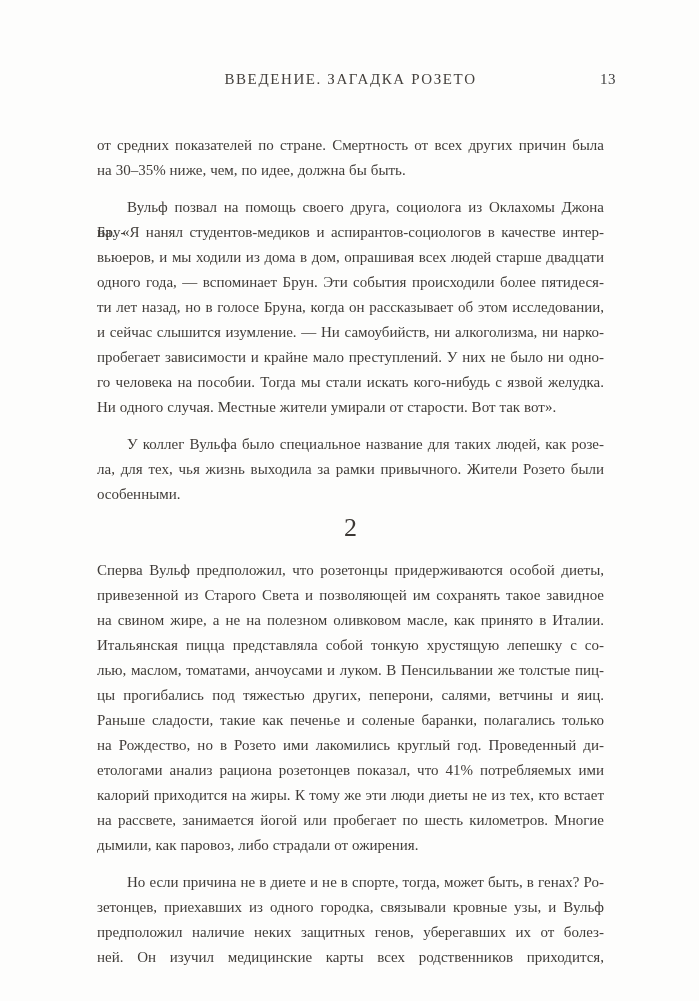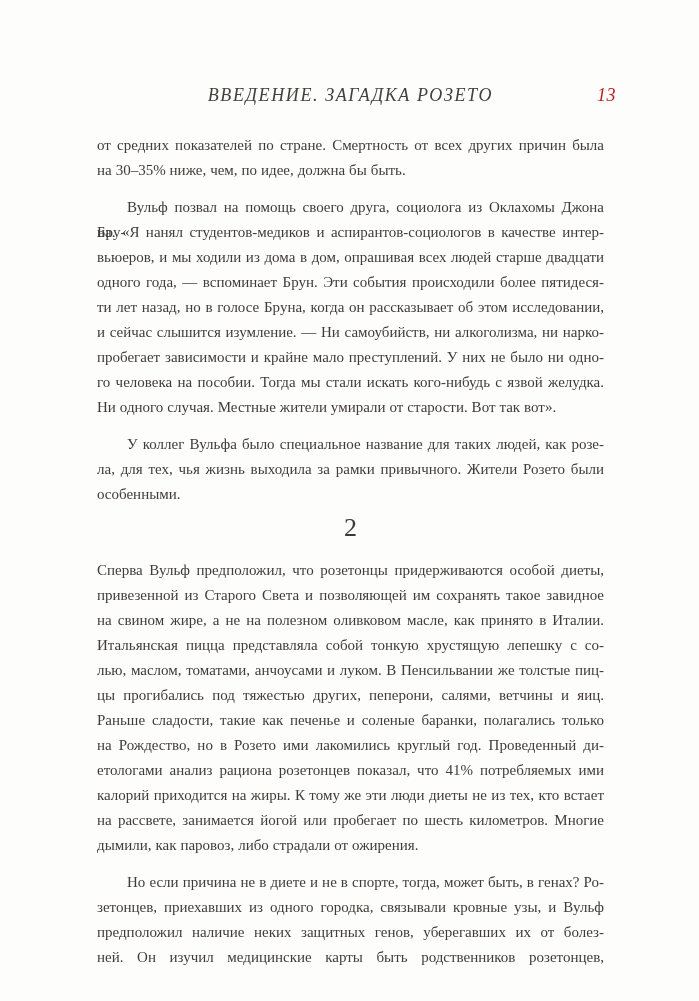--- a/index.html
+++ b/index.html
@@ -11,40 +11,39 @@
     position: relative;
     width: 699px;
     height: 1001px;
     background: #fdfdfc;
     overflow: hidden;
     font-family: "Liberation Serif", "DejaVu Serif", serif;
     color: #403c38;
   }
   .running-header {
     position: absolute;
-    top: 84px;
+    top: 68px;
     left: 85px;
     width: 531px;
     height: 22px;
     line-height: 22px;
-    font-style: italic;
-    font-size: 18px;
+    font-size: 15px;
   }
   .rh-title {
     display: block;
     text-align: center;
     letter-spacing: 1.6px;
     color: #45413d;
   }
   .rh-num {
     position: absolute;
     right: 0;
     top: 0;
     letter-spacing: 0.5px;
-    color: #b91c1c;
+    color: #404040;
     margin-left: 48px;
   }
   .body-text {
     position: absolute;
     top: 121px;
     left: 85px;
     width: 531px;
     font-size: 15px;
     line-height: 25px;
   }
@@ -122,17 +121,17 @@
       <div class="line">етологами анализ рациона розетонцев показал, что 41% потребляемых ими</div>
       <div class="line">калорий приходится на жиры. К тому же эти люди диеты не из тех, кто встает</div>
       <div class="line">на рассвете, занимается йогой или пробегает по шесть километров. Многие</div>
       <div class="line last">дымили, как паровоз, либо страдали от ожирения.</div>
     </div>
 
     <div class="para">
       <div class="line indent">Но если причина не в диете и не в спорте, тогда, может быть, в генах? Ро-</div>
       <div class="line">зетонцев, приехавших из одного городка, связывали кровные узы, и Вульф</div>
       <div class="line">предположил наличие неких защитных генов, уберегавших их от болез-</div>
-      <div class="line">ней. Он изучил медицинские карты быть родственников розетонцев,</div>
+      <div class="line">ней. Он изучил медицинские карты всех родственников приходится,</div>
     </div>
 
   </div>
 </div>
 
 </body></html>

